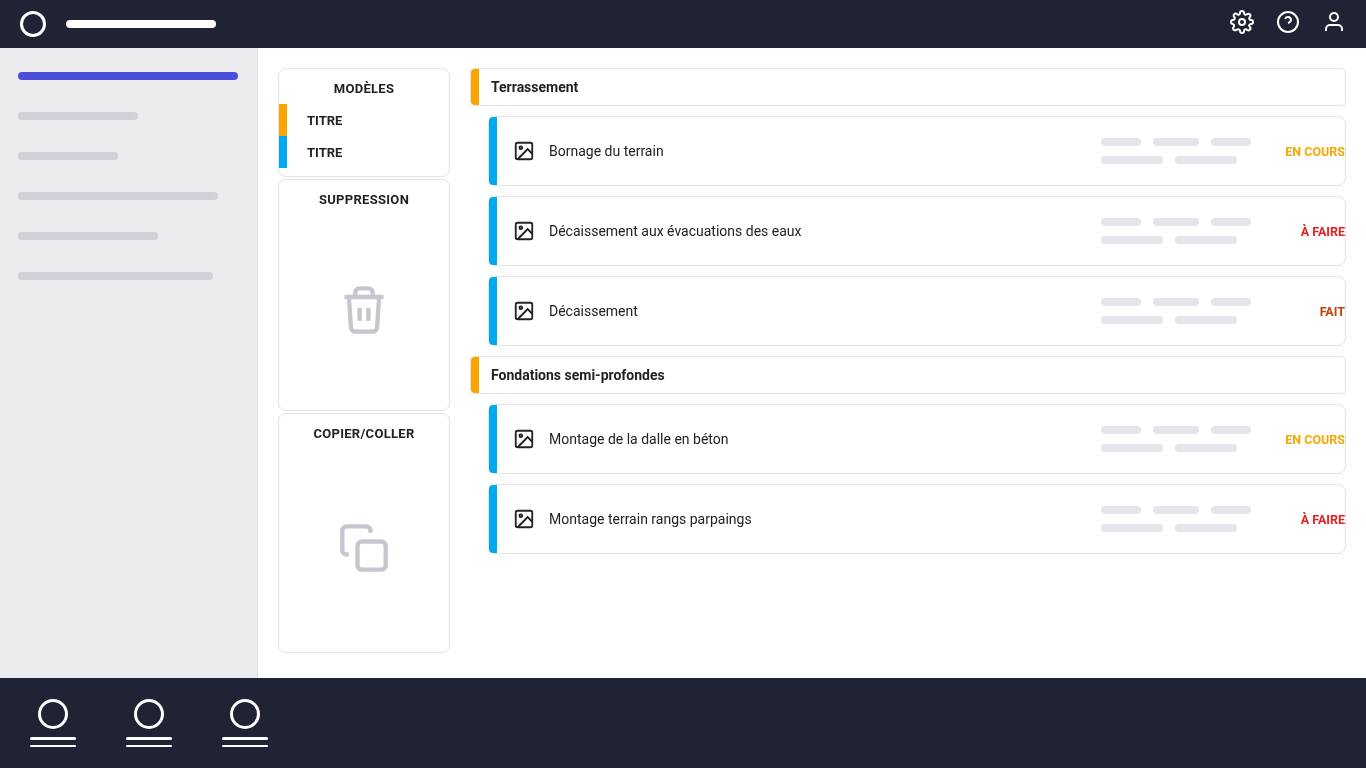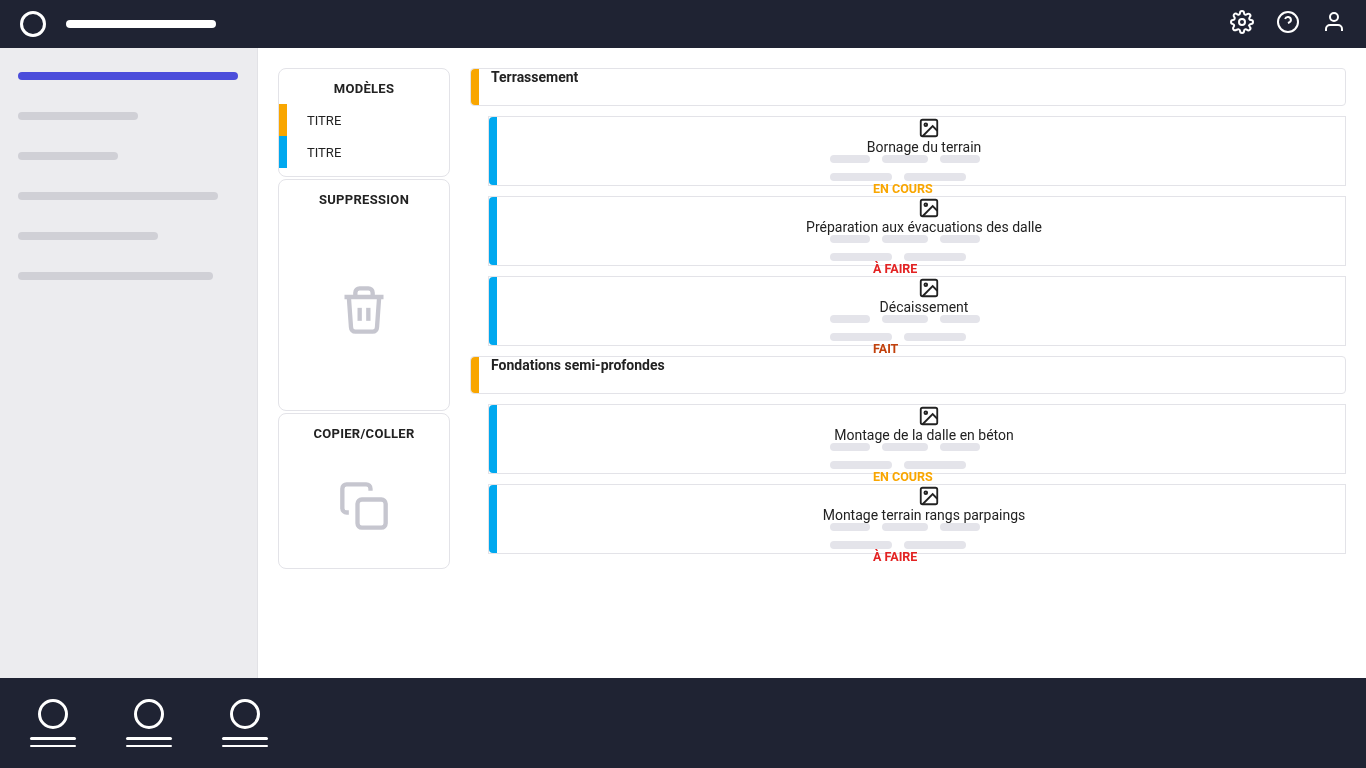--- a/index.html
+++ b/index.html
@@ -24,45 +24,45 @@
   .nav-row.w3 { width: 200px; }
   .nav-row.w4 { width: 140px; }
   .nav-row.w5 { width: 195px; }
 
   .main { flex: 1; background: #fff; padding: 20px; display: flex; gap: 20px; overflow: hidden; }
 
   
   .panels { width: 172px; display: flex; flex-direction: column; gap: 2px; }
   .panel { border: 1px solid #e3e3e8; border-radius: 8px; background: #fff; }
   .panel-title { font-size: 13px; font-weight: 700; color: #222; text-align: center; padding: 12px 8px 8px 8px; letter-spacing: 0.3px; }
-  .model-item { display: flex; align-items: center; height: 32px; position: relative; padding-left: 28px; font-size: 13px; font-weight: 400; color: #222; }
+  .model-item { display: flex; align-items: center; height: 32px; position: relative; padding-left: 28px; font-size: 13px; font-weight: 700; color: #222; }
   .model-item .tag { position: absolute; left: 0; top: 0; bottom: 0; width: 8px; }
   .tag.orange { background: #f9a600; }
   .tag.blue { background: #00a8ef; }
   .panel.models { padding-bottom: 8px; }
   .panel.tall { height: 232px; }
-  .panel.tall2 { height: 156px; }
+  .panel.tall2 { height: 240px; }
   .panel .big-icon { display: flex; align-items: center; justify-content: center; height: calc(100% - 40px); }
   .panel .big-icon svg { width: 52px; height: 52px; stroke: #c6c6cf; fill: none; stroke-width: 2; }
 
   
   .content { flex: 1; display: flex; flex-direction: column; gap: 10px; overflow-y: auto; }
-  .section-header { border: 1px solid #e3e3e8; border-radius: 4px; background: #fff; height: 38px; display: flex; position: relative; padding-left: 20px; font-weight: 700; font-size: 14px; color: #222; }
+  .section-header { border: 1px solid #e3e3e8; border-radius: 4px; background: #fff; height: 38px; display: flex; align-items: center; position: relative; padding-left: 20px; font-weight: 700; font-size: 14px; color: #222; }
   .section-header .tag { position: absolute; left: 0; top: 0; bottom: 0; width: 8px; border-top-left-radius: 4px; border-bottom-left-radius: 4px; }
-  .task { border: 1px solid #e3e3e8; border-radius: 0; background: #fff; height: 70px; display: flex; align-items: center; position: relative; margin-left: 18px; flex-direction: column; }
+  .task { border: 1px solid #e3e3e8; border-radius: 8px; background: #fff; height: 70px; display: flex; align-items: center; position: relative; margin-left: 18px; }
   .task .tag { position: absolute; left: 0; top: 0; bottom: 0; width: 8px; border-top-left-radius: 4px; border-bottom-left-radius: 4px; }
   .task .thumb { margin-left: 24px; }
   .task .thumb svg { width: 22px; height: 22px; stroke: #222; fill: none; stroke-width: 2; display: block; }
   .task .task-title { margin-left: 14px; font-size: 14px; color: #222; flex: 0 0 auto; }
   .task .spacer { flex: 1; }
   .task .ghosts { display: flex; flex-direction: column; gap: 10px; margin-right: 24px; }
   .task .ghosts .grow { display: flex; gap: 12px; }
   .gh-pill { height: 8px; border-radius: 4px; background: #e4e4ea; }
   .gw-s { width: 40px; } .gw-m { width: 46px; } .gw-l { width: 62px; }
-  .status { width: 70px; font-size: 12.5px; font-weight: 700; margin-right: 18px; }
+  .status { width: 70px; text-align: right; font-size: 12.5px; font-weight: 700; }
   .status.en-cours { color: #f9a600; }
   .status.a-faire { color: #e32222; }
   .status.fait { color: #c2410c; }
 
   
   .bottombar { height: 90px; background: #1f2333; display: flex; align-items: center; padding: 0 30px; gap: 50px; }
   .tab { display: flex; flex-direction: column; align-items: center; gap: 8px; }
   .tab .circ { width: 30px; height: 30px; border: 3px solid #fff; border-radius: 50%; }
   .tab .lines { display: flex; flex-direction: column; gap: 5px; align-items: center; }
   .tab .lines .l { width: 46px; height: 2.5px; background: #fff; border-radius: 2px; }
@@ -184,21 +184,21 @@
 
       <div class="task">
         <div class="tag blue"></div>
         <span class="thumb">
             <svg viewBox="0 0 24 24">
               <rect x="3" y="3" width="18" height="18" rx="2"></rect>
               <circle cx="8.5" cy="8.5" r="1.5"></circle>
               <polyline points="21 15 16 10 5 21"></polyline>
             </svg>
           </span>
-        <span class="task-title">Préparation aux évacuations des dalle</span>
+        <span class="task-title">Décaissement aux évacuations des eaux</span>
         <span class="spacer"></span>
         <div class="ghosts">
           <div class="grow">
               <div class="gh-pill gw-s"></div>
               <div class="gh-pill gw-m"></div>
               <div class="gh-pill gw-s"></div>
             </div>
           <div class="grow">
               <div class="gh-pill gw-l"></div>
               <div class="gh-pill gw-l"></div>

